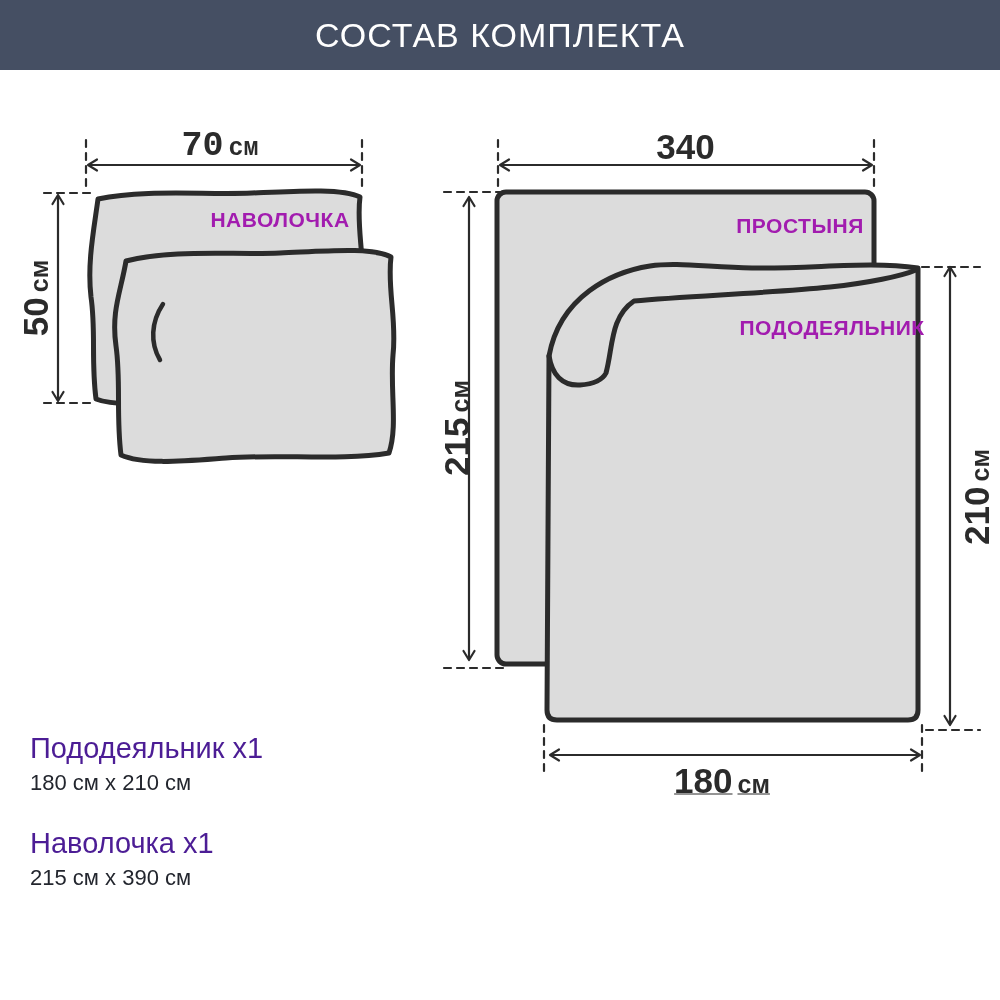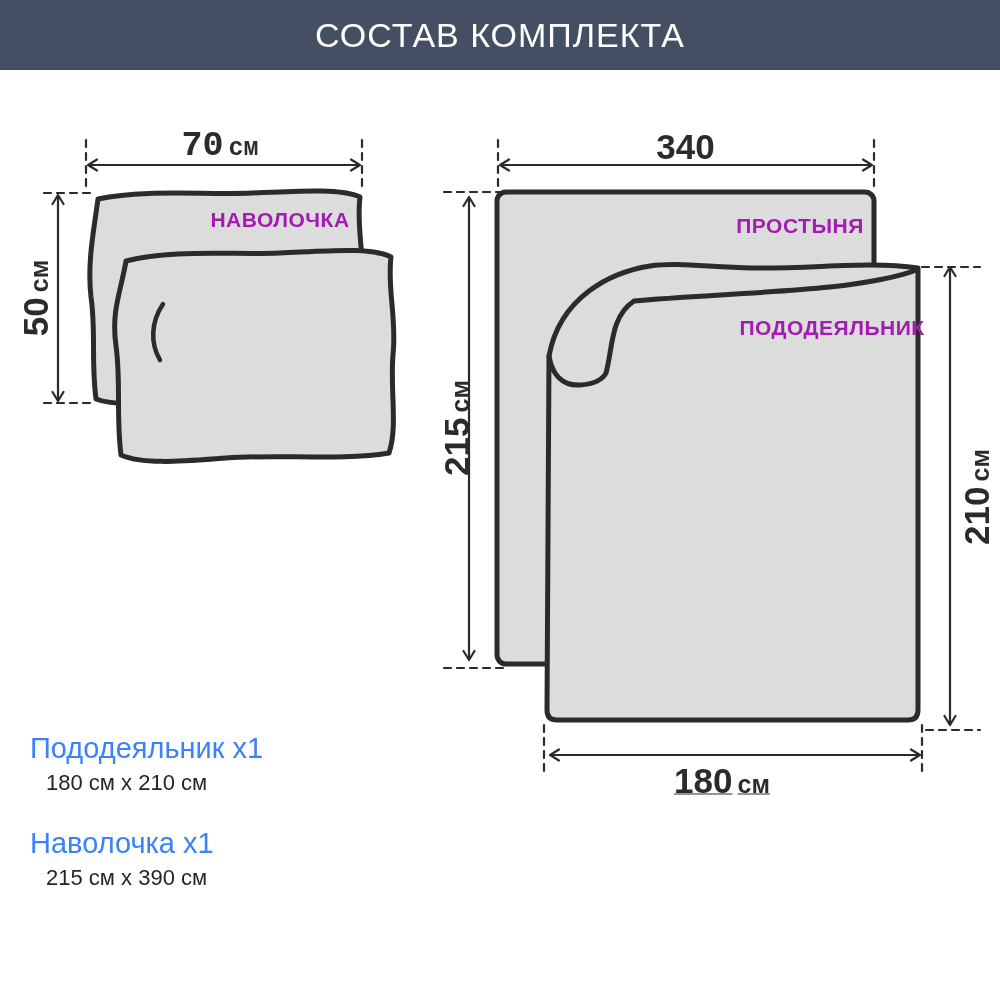--- a/index.html
+++ b/index.html
@@ -38,24 +38,24 @@
   .dim-sheet-h  { left:456px; top:428px; }
   .dim-duvet-h  { left:976px; top:497px; }
   .dim-duvet-w  { left:722px; top:780px;text-decoration:underline; }
   .label-pillowcase { left:280px; top:220px; }
   .label-sheet      { left:800px; top:226px; }
   .label-duvet      { left:808px; top:328px;margin-left:24px; }
   
   .legend { position:absolute; left:30px; top:732px; }
   .legend-item { margin:0 0 30px 0; }
   .legend-name {
-    font-size:29px; font-weight:500; color:#3b82f6; line-height:1.15; margin:0;
+    font-size:29px; font-weight:500; color:#4c1d95; line-height:1.15; margin:0;
   }
   .legend-size {
-    font-size:22px; font-weight:normal; color:#23262E; line-height:1.2; margin:5px 0 0 16px;
+    font-size:22px; font-weight:normal; color:#23262E; line-height:1.2; margin:5px 0 0 0;
   }
 </style>
 </head>
 <body>
 
 <div class="page">
 
   <div class="header-bar">
     <h1>СОСТАВ КОМПЛЕКТА</h1>
   </div>

